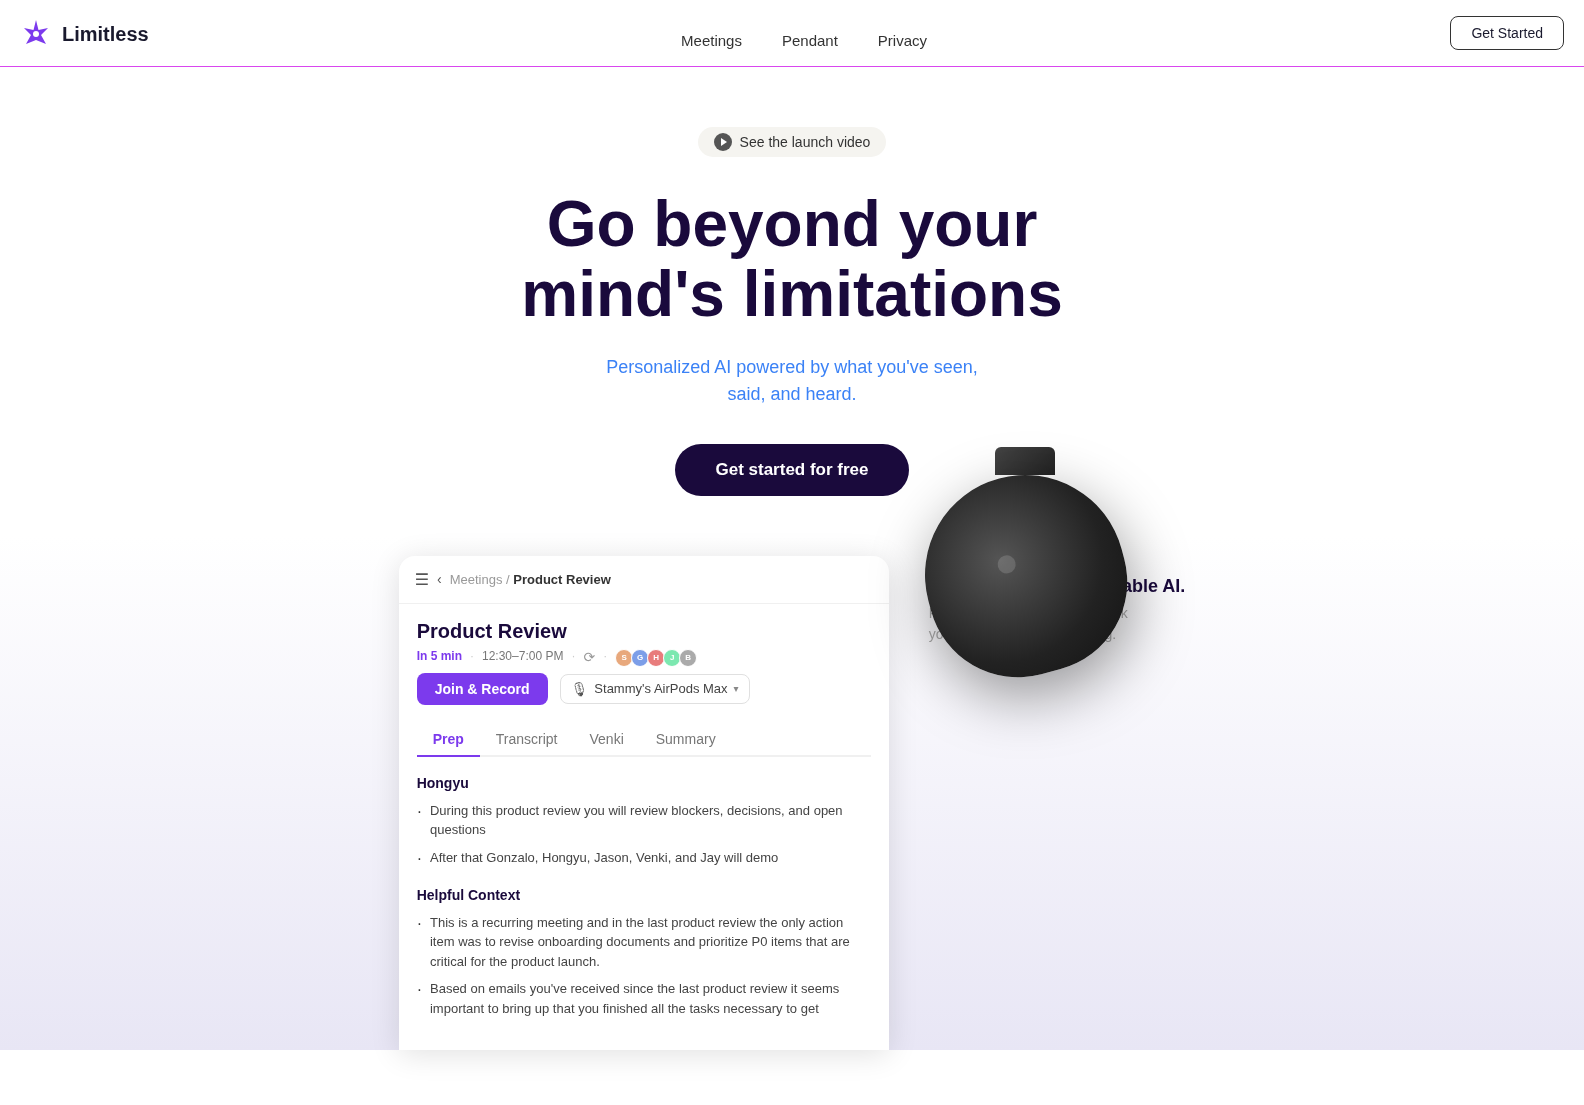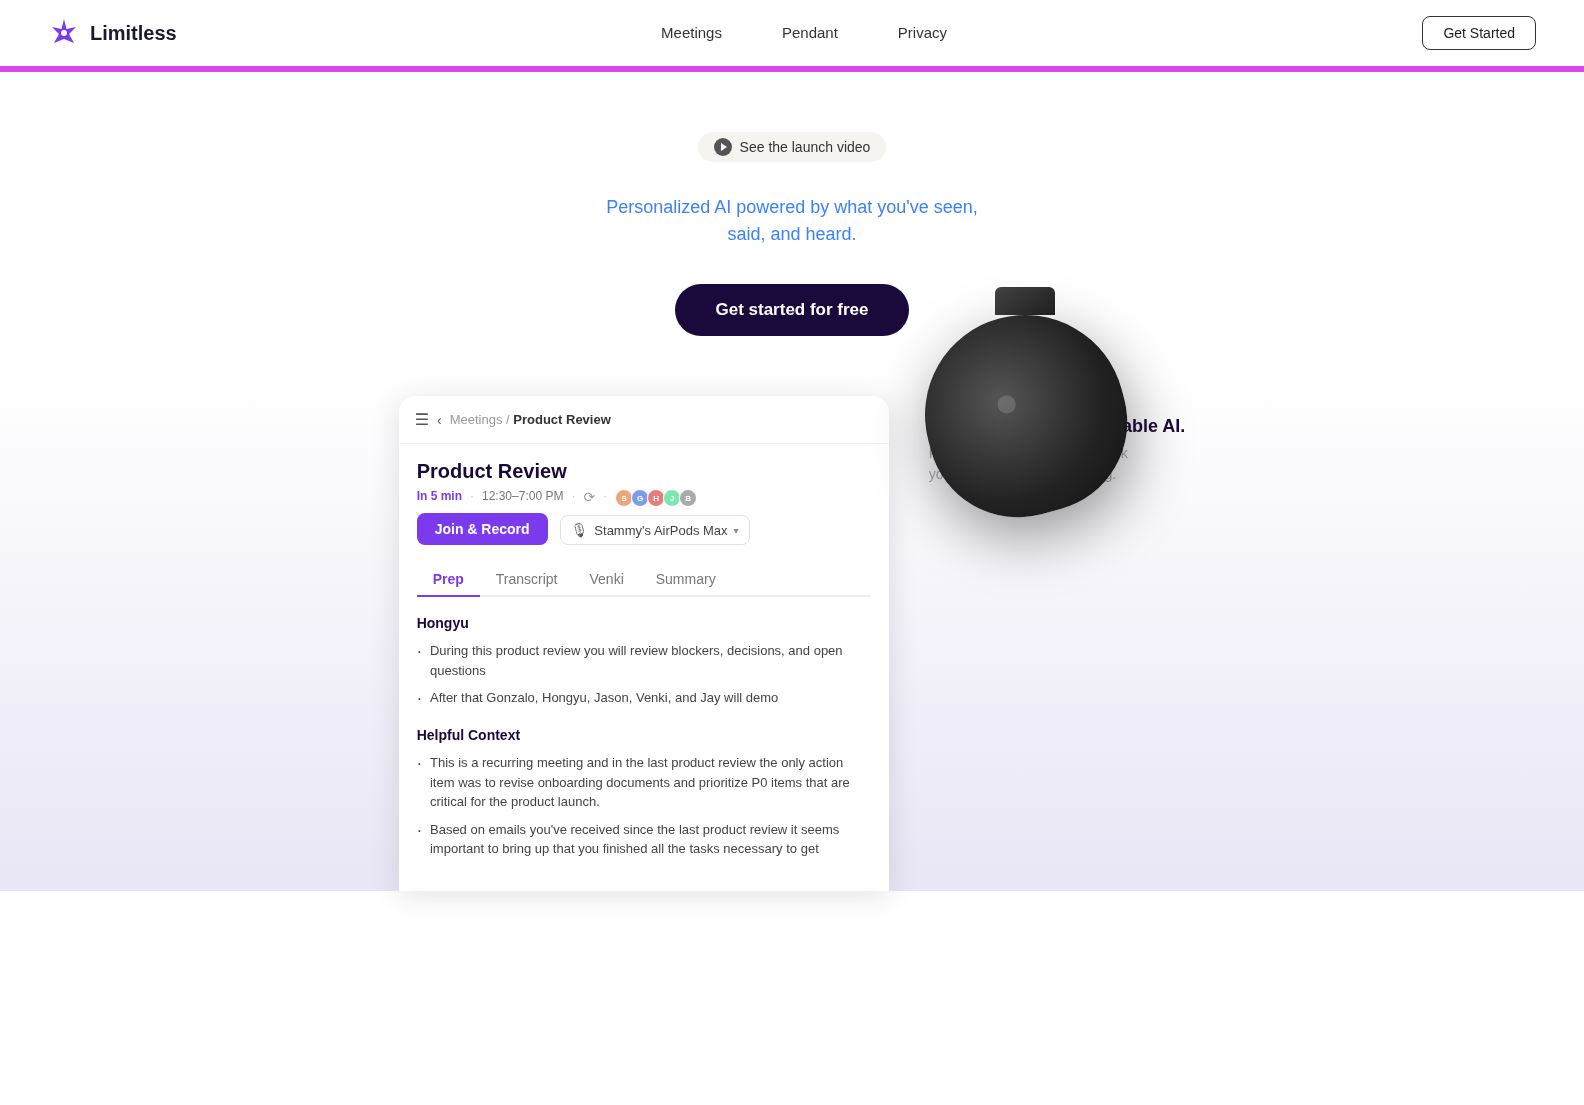--- a/index.html
+++ b/index.html
@@ -6,42 +6,42 @@
     body {
       font-family: -apple-system, BlinkMacSystemFont, 'Segoe UI', sans-serif;
       background: #ffffff;
       min-height: 1105px;
       overflow-x: hidden;
     }
 
     
     .navbar {
       display: flex;
-      align-items: center;
+      align-items: flex-end;
       justify-content: space-between;
-      padding: 16px 48px;
-      border-bottom: 6px solid #d946ef;
+      padding: 16px 20px;
+      border-bottom: 1px solid #d946ef;
     }
     .navbar-logo {
       display: flex;
       align-items: center;
       gap: 10px;
     }
     .logo-star {
       width: 32px;
       height: 32px;
     }
     .logo-text {
       font-size: 20px;
       font-weight: 600;
       color: #1a1a2e;
     }
     .navbar-links {
       display: flex;
-      gap: 60px;
+      gap: 40px;
       list-style: none;
       margin-left: 9px;
     }
     .navbar-links a {
       text-decoration: none;
       color: #333;
       font-size: 15px;
     }
     .navbar-cta {
       background: white;
@@ -194,21 +194,21 @@
       display: flex;
       align-items: center;
       justify-content: center;
       font-size: 8px;
       color: white;
       font-weight: 600;
     }
     .avatar-sm:first-child { margin-left: 0; }
     .meeting-actions {
       display: flex;
-      align-items: flex-end;
+      align-items: center;
       gap: 12px;
       margin-bottom: 18px;
     }
     .btn-join {
       background: #7c3aed;
       color: white;
       border: none;
       border-radius: 8px;
       padding: 8px 18px;
       font-size: 14px;
@@ -352,20 +352,24 @@
     <li><a href="#">Privacy</a></li>
   </ul>
   <button class="navbar-cta">Get Started</button>
 </nav>
 
 <section class="hero">
   <div class="launch-pill">
     <div class="play-icon"></div>
     <span class="launch-text">See the launch video</span>
   </div>
+  <h1 class="hero-title">
+    <span>Go beyond your</span><br>
+    <span>mind's limitations</span>
+  </h1>
   <p class="hero-subtitle">Personalized AI powered by what you've seen, said, and heard.</p>
   <button class="hero-cta">Get started for free</button>
 </section>
 
 <section class="demo-section">
 
   <div class="app-card">
     <div class="app-card-header">
       <span class="menu-icon">☰</span>
       <span class="back-icon">‹</span>

